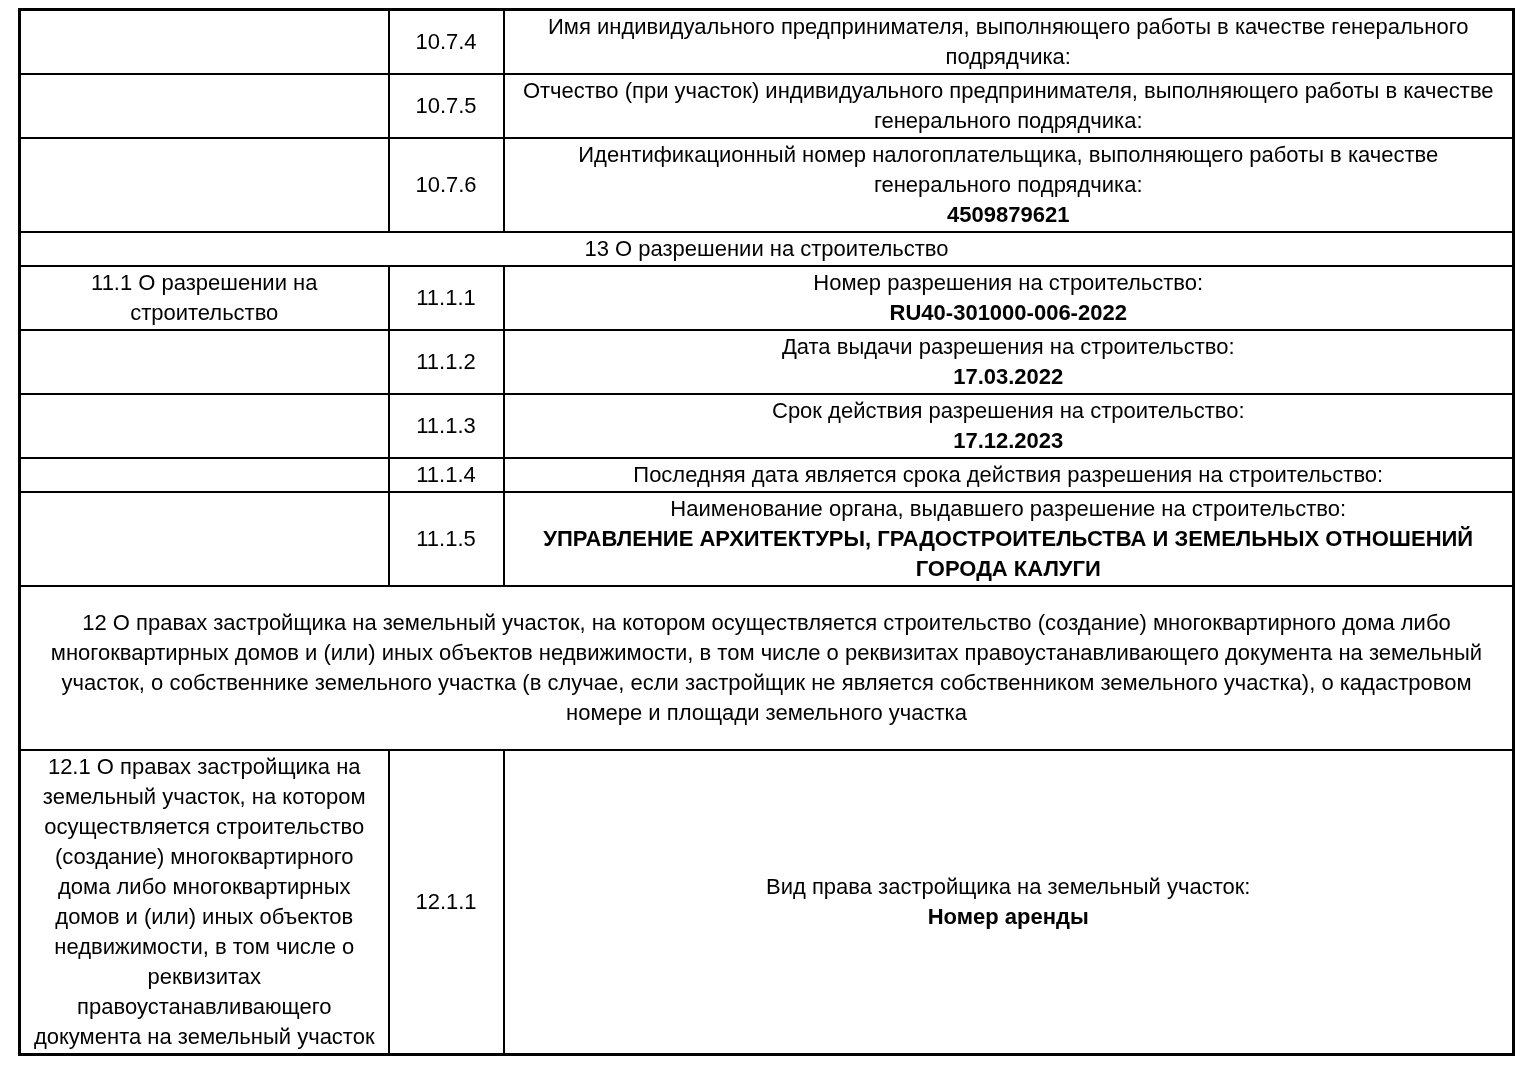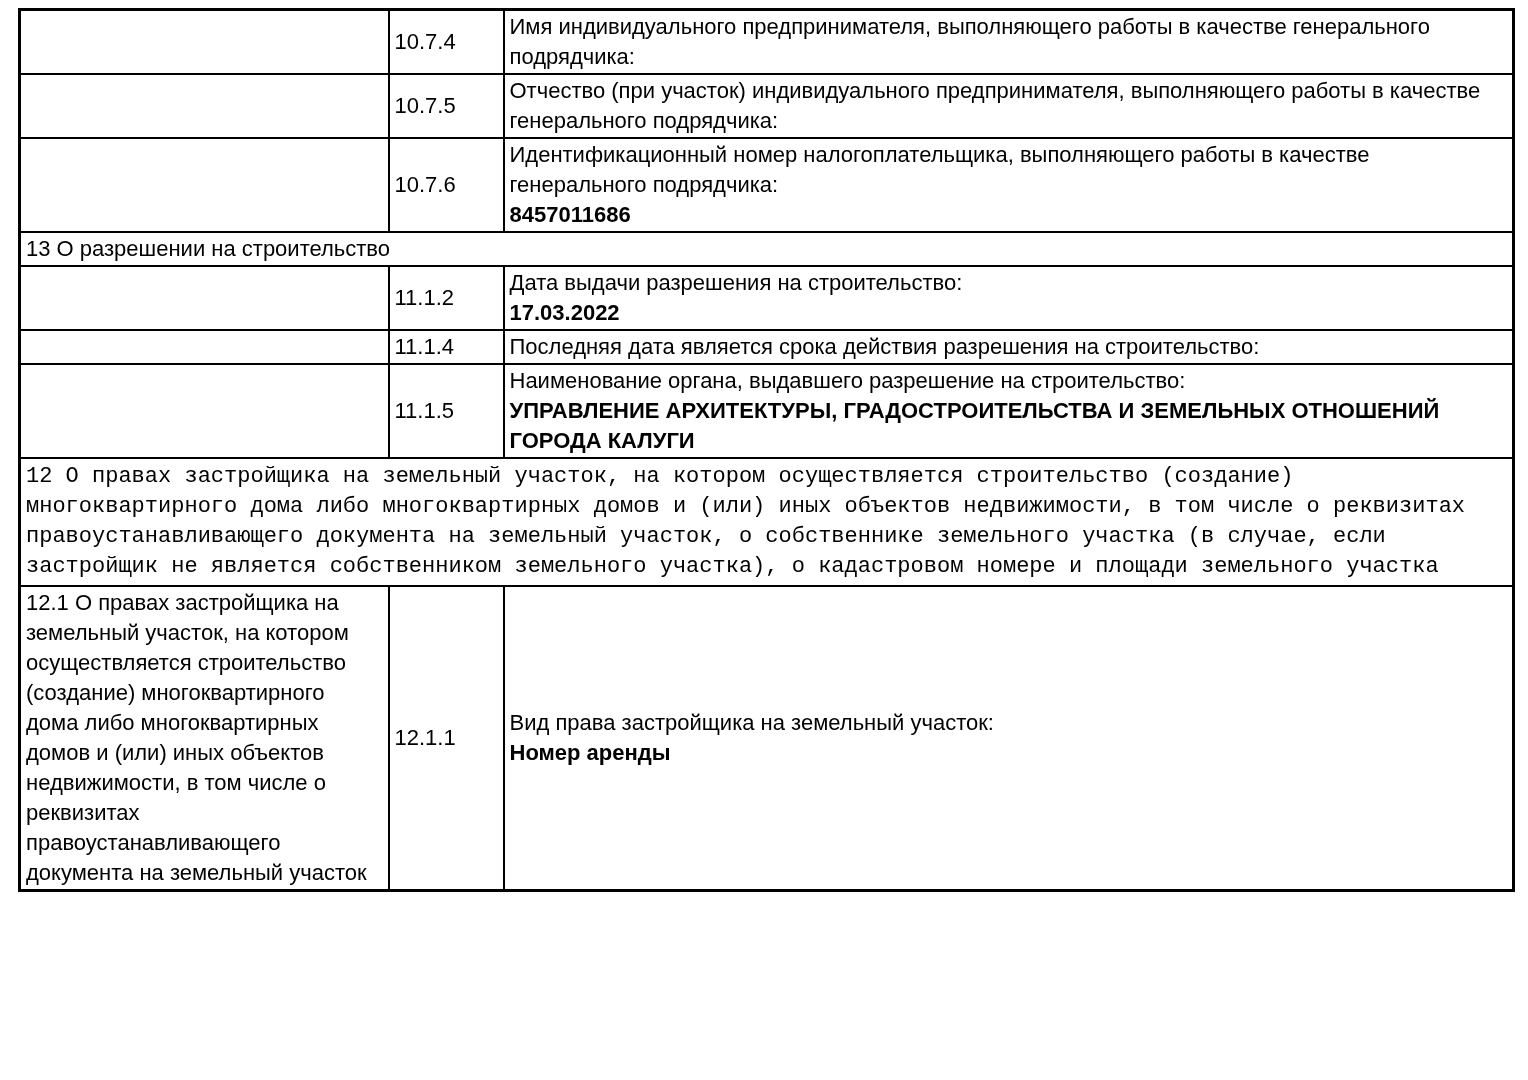--- a/index.html
+++ b/index.html
@@ -24,20 +24,21 @@
     table-layout: fixed;
     width: 1494px;
     margin: 8px 0 0 18px;
     background: #ffffff;
   }
   table.decl, table.decl td {
     border: 2px solid #000000;
   }
   table.decl {
     border-width: 3px;
+    text-align: center;
   }
   td.cell {
     padding: 1px 5px;
     font-size: 22px;
     line-height: 30px;
     vertical-align: middle;
     word-wrap: break-word;
   }
   col.c-group   { width: 369px; }
   col.c-code    { width: 115px; }
@@ -47,21 +48,21 @@
   td.section { padding: 1px 5px; }
 
   .value { font-weight: bold; }
   .value:empty { display: none; }
 
   
   tr.h64  { height: 64px;  }
   tr.h94  { height: 94px;  }
   tr.h32  { height: 32px;  }
   tr.h92  { height: 92px;  }
-  tr.h128 { height: 128px; font-family: Liberation Mono, monospace; }
+  tr.h128 { height: 164px; }
   tr.h302 { height: 302px; }
 </style>
 </head>
 <body>
 
 <div class="page">
   <table class="decl">
     <colgroup>
       <col class="c-group">
       <col class="c-code">
@@ -85,38 +86,54 @@
           <div class="label">Отчество (при участок) индивидуального предпринимателя, выполняющего работы в качестве генерального подрядчика:</div>
 
         </td>
       </tr>
 
       <tr class="h94">
         <td class="cell group"></td>
         <td class="cell code">10.7.6</td>
         <td class="cell content">
           <div class="label">Идентификационный номер налогоплательщика, выполняющего работы в качестве генерального подрядчика:</div>
-          <div class="value">8457011686</div>
+          <div class="value">4509879621</div>
         </td>
       </tr>
 
       <tr class="h32">
         <td class="cell section" colspan="3">13 О разрешении на строительство</td>
       </tr>
 
+      <tr class="h64">
+        <td class="cell group">11.1 О разрешении на строительство</td>
+        <td class="cell code">11.1.1</td>
+        <td class="cell content">
+          <div class="label">Номер разрешения на строительство:</div>
+          <div class="value">RU40-301000-006-2022</div>
+        </td>
+      </tr>
 
       <tr class="h64">
         <td class="cell group"></td>
         <td class="cell code">11.1.2</td>
         <td class="cell content">
           <div class="label">Дата выдачи разрешения на строительство:</div>
           <div class="value">17.03.2022</div>
         </td>
       </tr>
 
+      <tr class="h64">
+        <td class="cell group"></td>
+        <td class="cell code">11.1.3</td>
+        <td class="cell content">
+          <div class="label">Срок действия разрешения на строительство:</div>
+          <div class="value">17.12.2023</div>
+        </td>
+      </tr>
 
       <tr class="h32">
         <td class="cell group"></td>
         <td class="cell code">11.1.4</td>
         <td class="cell content">
           <div class="label">Последняя дата является срока действия разрешения на строительство:</div>
 
         </td>
       </tr>
 

